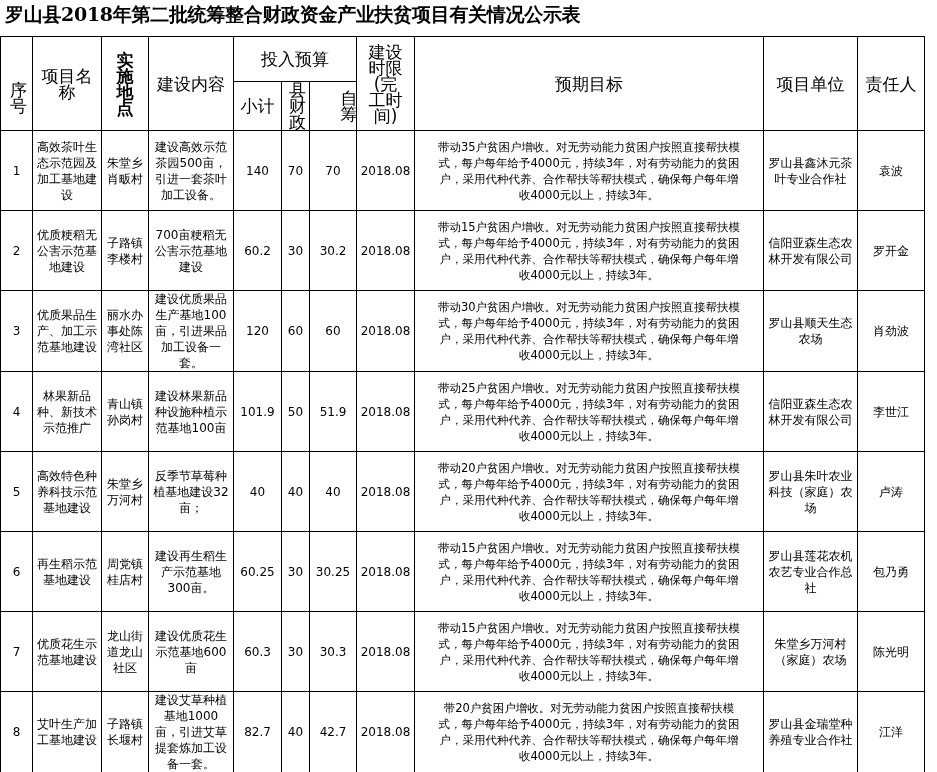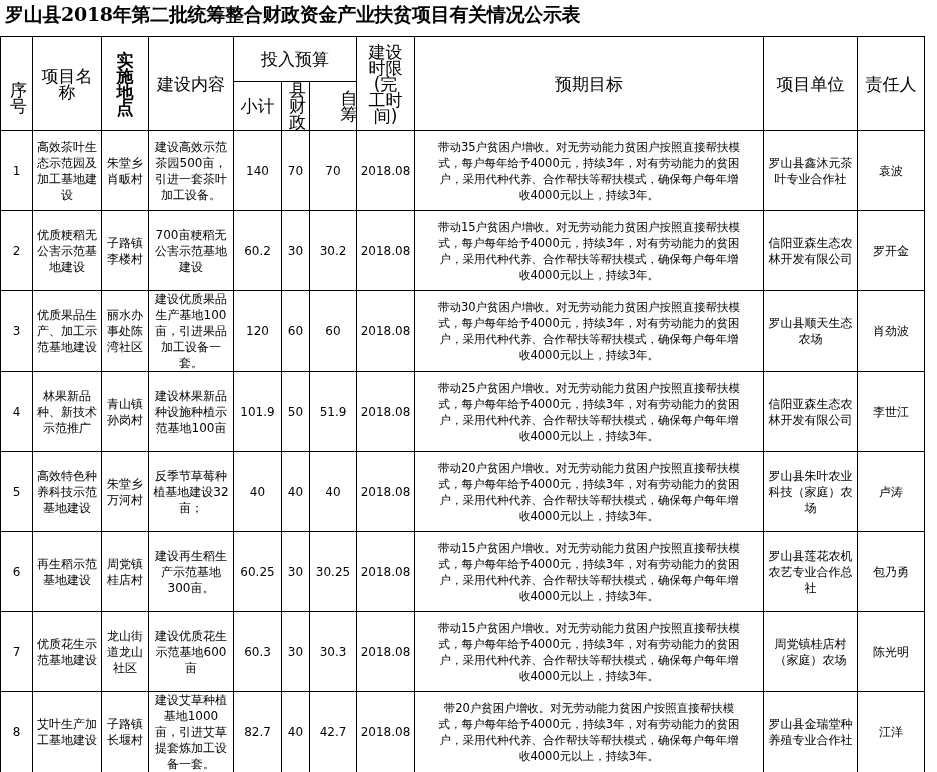--- a/index.html
+++ b/index.html
@@ -139,21 +139,21 @@
       <tr class="row">
         <td>7</td>
         <td class="wrap">优质花生示范基地建设</td>
         <td class="wrap">龙山街道龙山社区</td>
         <td class="wrap">建设优质花生示范基地600亩</td>
         <td>60.3</td>
         <td>30</td>
         <td>30.3</td>
         <td>2018.08</td>
         <td class="goal">带动15户贫困户增收。对无劳动能力贫困户按照直接帮扶模式，每户每年给予4000元，持续3年，对有劳动能力的贫困户，采用代种代养、合作帮扶等帮扶模式，确保每户每年增收4000元以上，持续3年。</td>
-        <td class="wrap">周党镇桂店村（家庭）农场</td>
+        <td class="wrap">朱堂乡万河村（家庭）农场</td>
         <td>陈光明</td>
       </tr>
       <tr class="row">
         <td>8</td>
         <td class="wrap">艾叶生产加工基地建设</td>
         <td class="wrap">子路镇长堰村</td>
         <td class="wrap">建设艾草种植基地1000亩，引进艾草提套炼加工设备一套。</td>
         <td>82.7</td>
         <td>40</td>
         <td>42.7</td>

